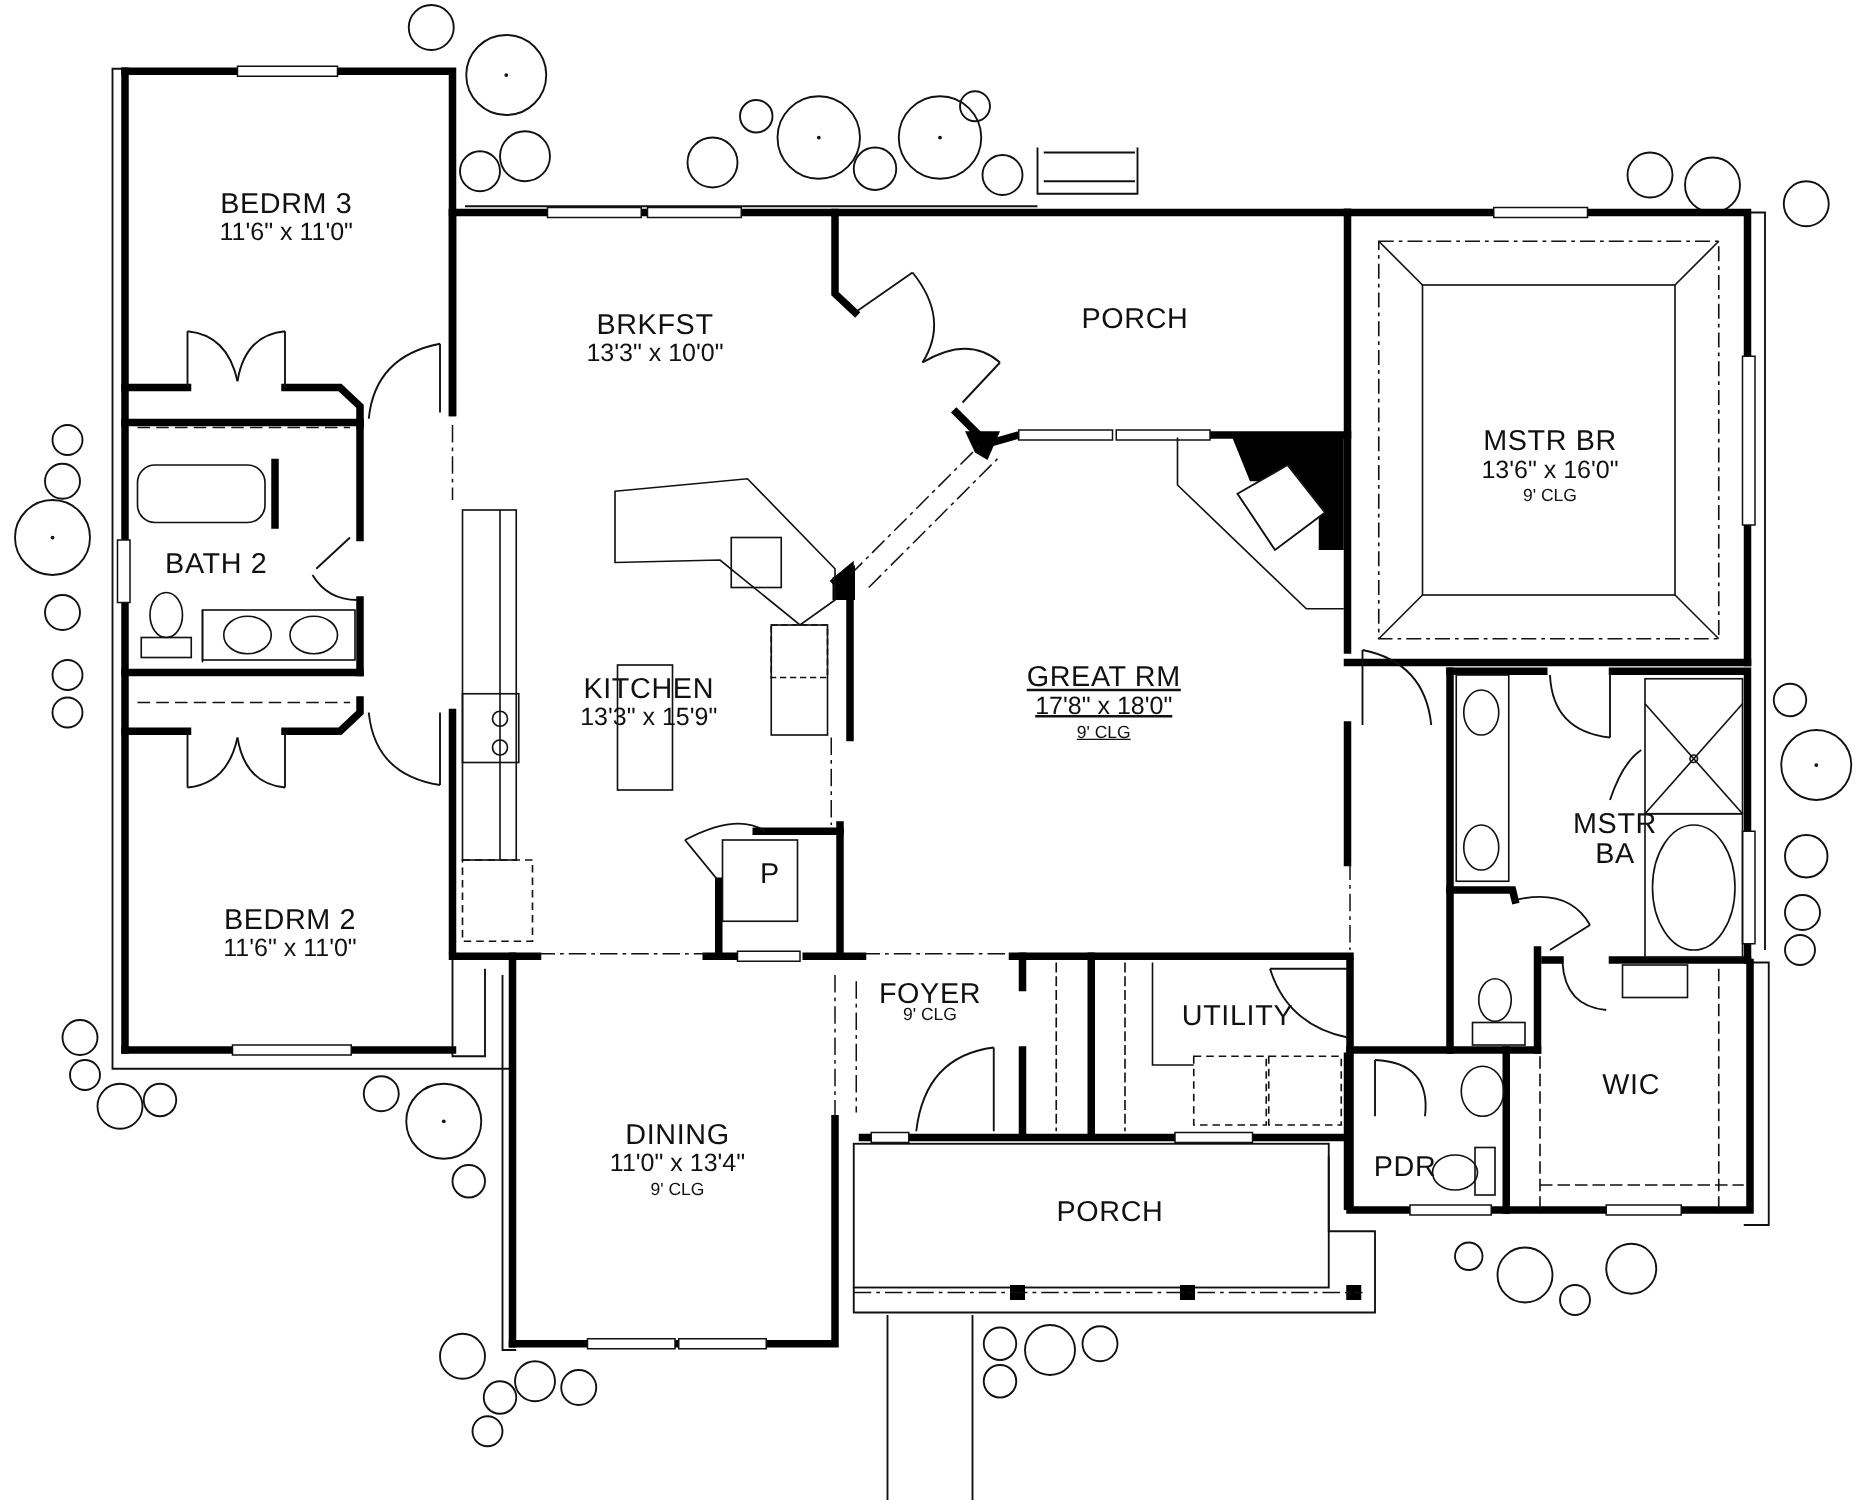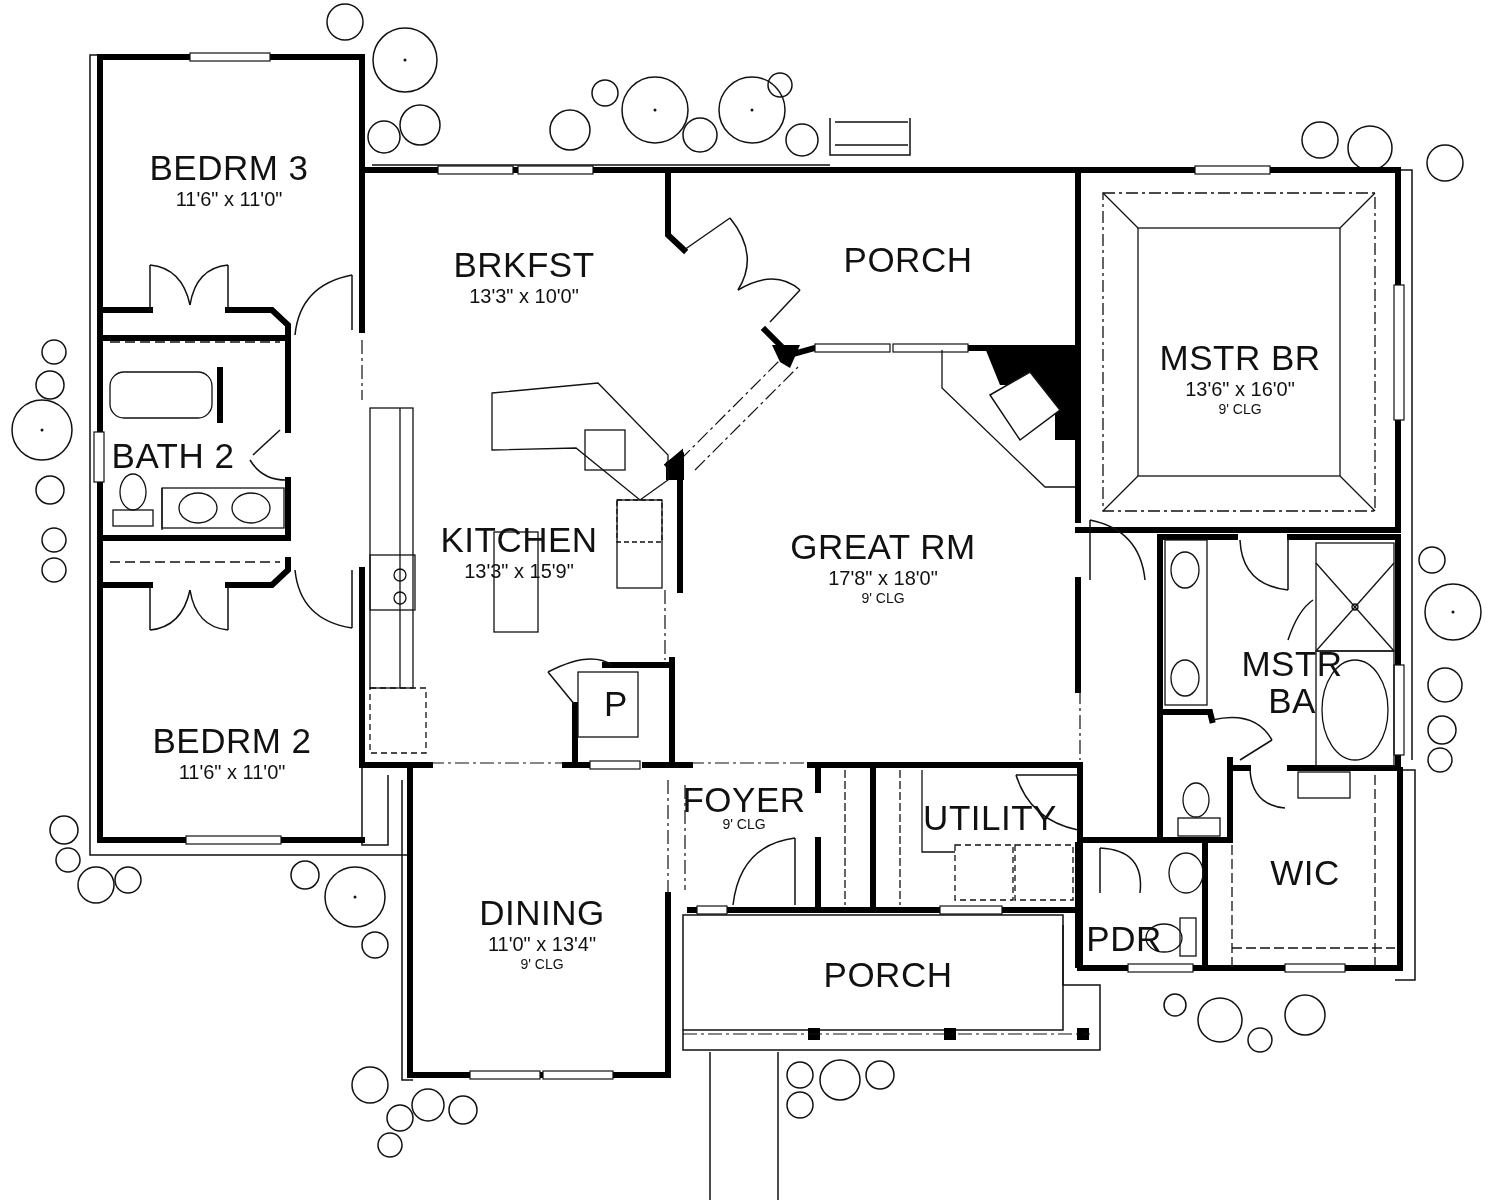--- a/index.html
+++ b/index.html
@@ -1,19 +1,19 @@
 <!DOCTYPE html>
 <html><head>
 <meta charset="utf-8">
 <style>
   html, body { margin:0; padding:0; background:#ffffff; }
   body { width:1500px; height:1200px; position:relative; overflow:hidden; font-family:"Liberation Sans", sans-serif; }
   svg.plan { position:absolute; left:0; top:0; width:1500px; height:1200px; }
   .label { position:absolute; text-align:center; color:#111; line-height:1.05; transform:translateX(-50%); white-space:nowrap; }
-  .label .name { font-size:35px; letter-spacing:0.5px; display:block; }
+  .label .name { font-size:23px; letter-spacing:0.5px; display:block; }
   .label .dim { font-size:20px; display:block; margin-top:2px; }
   .label .clg { font-size:14px; display:block; margin-top:2px; }
 </style>
 </head>
 <body>
 
 <svg class="plan" viewBox="0 0 1500 1200" xmlns="http://www.w3.org/2000/svg">
 
   <g fill="none" stroke="#111" stroke-width="1.5">
     <circle cx="345" cy="22" r="18"></circle>
@@ -315,26 +315,26 @@
 <div class="label" style="left:1240px; top:304px;margin-top:36px;">
   <span class="name">MSTR BR</span>
   <span class="dim">13'6" x 16'0"</span>
   <span class="clg">9' CLG</span>
 </div>
 
 <div class="label" style="left:173px; top:438px;">
   <span class="name">BATH 2</span>
 </div>
 
-<div class="label" style="left:519px; top:522px;">
+<div class="label" style="left:519px; top:538px;">
   <span class="name">KITCHEN</span>
   <span class="dim">13'3" x 15'9"</span>
 </div>
 
-<div class="label" style="left:883px; top:529px;">
+<div class="label" style="left:883px; top:529px;text-decoration:underline;">
   <span class="name">GREAT RM</span>
   <span class="dim">17'8" x 18'0"</span>
   <span class="clg">9' CLG</span>
 </div>
 
 <div class="label" style="left:1260px; top:646px;margin-left:32px;">
   <span class="name">MSTR</span>
   <span class="name">BA</span>
 </div>
 

